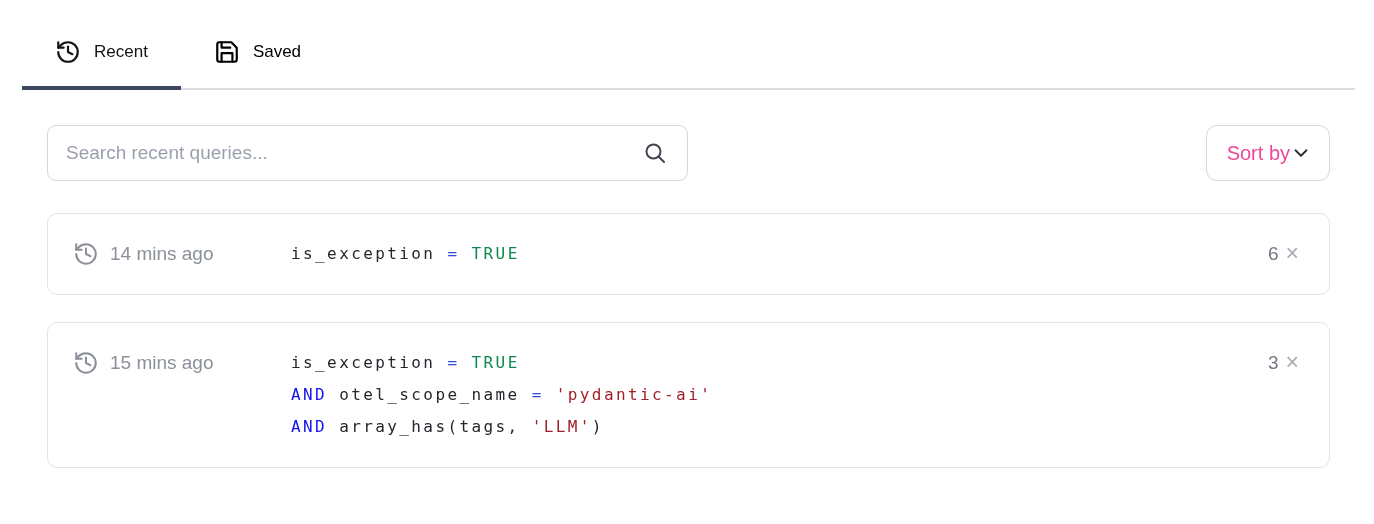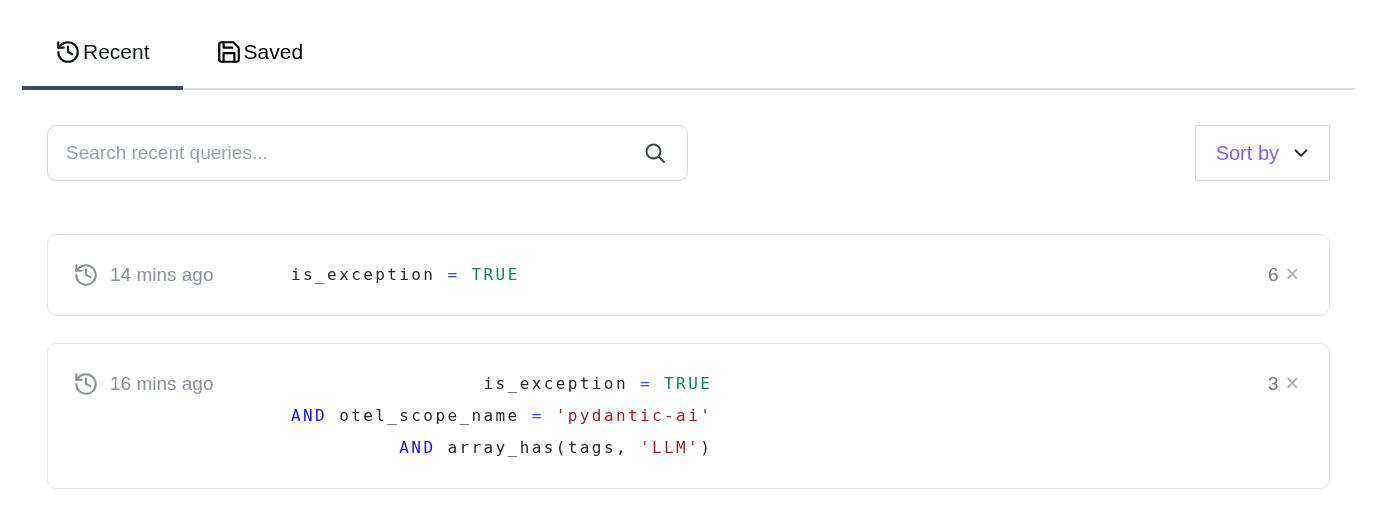--- a/index.html
+++ b/index.html
@@ -15,23 +15,23 @@
   }
   svg{display:block;}
 
   
   .tabbar{
     margin:0 19px 0 22px; height:90px;
     display:flex; align-items:flex-end;
     border-bottom:2px solid var(--divider);
   }
   .tab{
-    display:flex; align-items:center; gap:2px;
+    display:flex; align-items:center; gap:13px;
     padding:0 33px 21px 33px;
-    font-size:21px; font-weight:500; cursor:pointer;
+    font-size:17px; font-weight:500; cursor:pointer;
     border-bottom:4px solid transparent; margin-bottom:-2px;
     background:none; border-top:none; border-left:none; border-right:none;
     font-family:inherit;
   }
   .tab.active{ color:#111418; border-bottom-color:var(--underline); }
   .tab.inactive{ color:#000000; }
   .tab .tab-icon svg{width:26px; height:26px;}
 
   
   .content{ padding:0 44px 0 47px; }
@@ -42,29 +42,29 @@
     width:100%; height:100%;
     border:1px solid var(--field-border); border-radius:9px;
     padding:0 60px 0 18px; font-size:19px; font-family:inherit; color:#14532d;
     outline:none; background:#fff;
   }
   .search-box input::placeholder{ color:#9ba1ac; }
   .search-icon{
     position:absolute; right:21px; top:16px; width:24px; height:24px; color:#3f4650;
   }
   .sort-btn{
-    height:56px; display:flex; align-items:center; gap:11px;
-    border:1px solid var(--field-border); border-radius:1px; background:#fff;
-    padding:0 17px 0 20px; font-size:20px; font-weight:500; color:#8b5cf6;
+    height:56px; display:flex; align-items:center; 
+    border:1px solid var(--field-border); border-radius:11px; background:#fff;
+    padding:0 17px 0 20px; font-size:20px; font-weight:500; color:#ec4899;
     font-family:inherit; cursor:pointer;
   }
   .sort-btn .chev{ width:22px; height:22px; color:#2a2e34; }
 
   
-  .query-list{ margin-top:53px;text-align:right; }
+  .query-list{ margin-top:32px; }
   .query-card{
     border:1px solid var(--card-border); border-radius:10px; background:#fff;
     display:flex; align-items:flex-start;
     padding:24px 30px 24px 25px; cursor:pointer;
   }
   .query-card + .query-card{ margin-top:27px; }
   .query-meta{ display:flex; gap:11px; width:218px; flex-shrink:0; }
   .query-meta .clock{ width:26px; height:26px; color:var(--muted); margin-top:3px; flex-shrink:0; }
   .query-time{ font-size:19px; color:var(--muted); line-height:32px; white-space:nowrap; }
   .query-code{
@@ -153,21 +153,21 @@
 
   <div class="query-card">
     <div class="query-meta">
       <span class="clock">
         <svg viewBox="0 0 24 24" fill="none" stroke="currentColor" stroke-width="1.9" stroke-linecap="round" stroke-linejoin="round">
           <path d="M3 12a9 9 0 1 0 9-9 9.75 9.75 0 0 0-6.74 2.74L3 8"></path>
           <path d="M3 3v5h5"></path>
           <path d="M12 7v5l4 2"></path>
         </svg>
       </span>
-      <span class="query-time">16 mins ago</span>
+      <span class="query-time">15 mins ago</span>
     </div>
     <div class="query-code"><div class="code-line"><span class="tok-plain">is_exception </span><span class="tok-operator">=</span><span class="tok-plain"> </span><span class="tok-bool">TRUE</span></div><div class="code-line"><span class="tok-keyword">AND</span><span class="tok-plain"> otel_scope_name </span><span class="tok-operator">=</span><span class="tok-plain"> </span><span class="tok-string">'pydantic-ai'</span></div><div class="code-line"><span class="tok-keyword">AND</span><span class="tok-plain"> array_has(tags, </span><span class="tok-string">'LLM'</span><span class="tok-plain">)</span></div></div>
     <div class="query-count">
       <span class="count-num">3</span>
       <span class="count-times">×</span>
     </div>
   </div>
 </div>
 
 </div>

